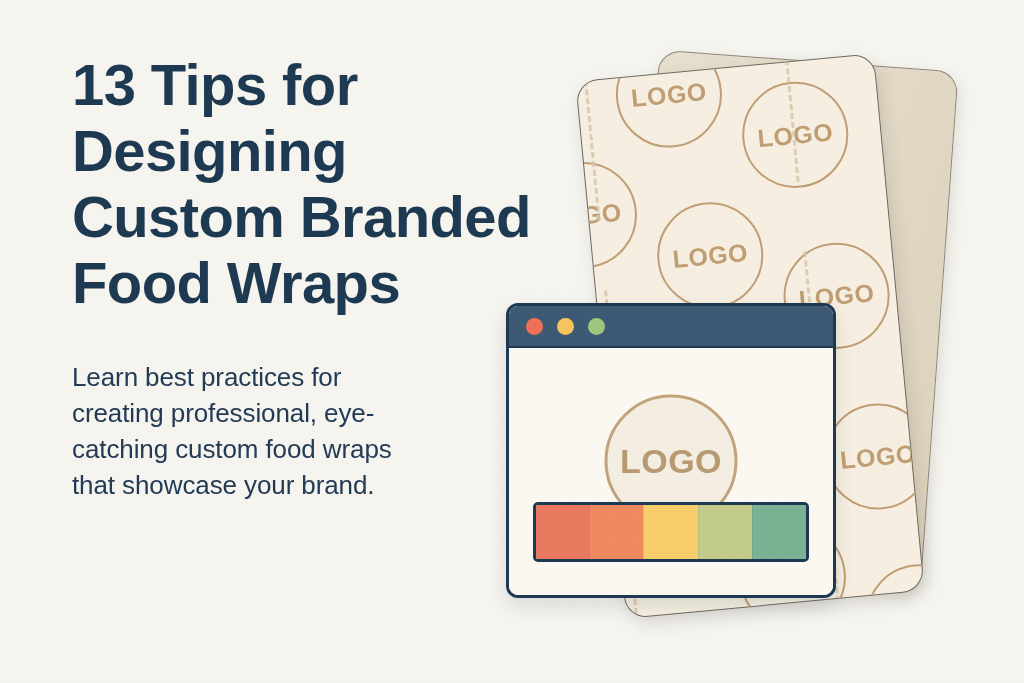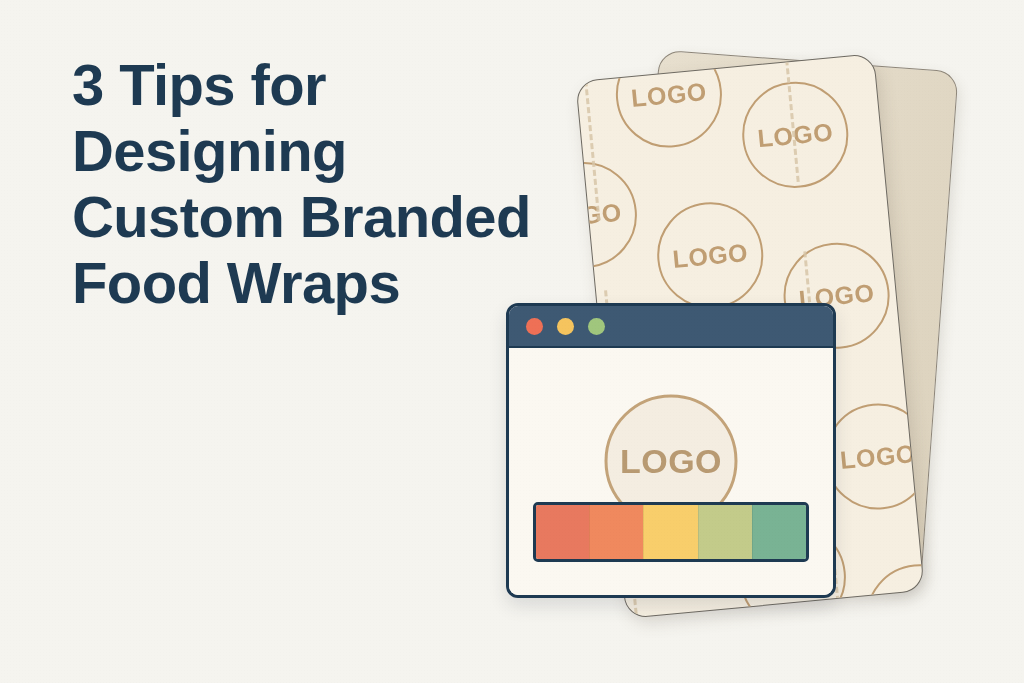--- a/index.html
+++ b/index.html
@@ -196,24 +196,28 @@
           <div class="dash-line" style="left: 48px; top: 470px; border-left-color: rgb(216, 198, 168);"></div>
           <div class="dash-line" style="left: 250px; top: 10px; border-left-color: rgb(216, 198, 168);"></div>
           <div class="dash-line" style="left: 250px; top: 230px; border-left-color: rgb(216, 198, 168);"></div>
           <div class="dash-line" style="left: 250px; top: 450px; border-left-color: rgb(216, 198, 168);"></div>
         </div>
     </div>
 
   </div>
 
   <div class="text-block">
-    <h1 class="headline">3 Tips for
+    <h1 class="headline">13 Tips for
 Designing
 Custom Branded
 Food Wraps</h1>
+    <p class="subhead">Learn best practices for
+creating professional, eye-
+catching custom food wraps
+that showcase your brand.</p>
   </div>
 
   <div class="browser">
     <div class="titlebar" id="titlebar">
         <span class="dot" style="background: rgb(238, 112, 86);"></span>
         <span class="dot" style="background: rgb(245, 196, 94);"></span>
         <span class="dot" style="background: rgb(160, 198, 125);"></span>
       </div>
     <div class="viewport">
       <div class="logo-circle">

